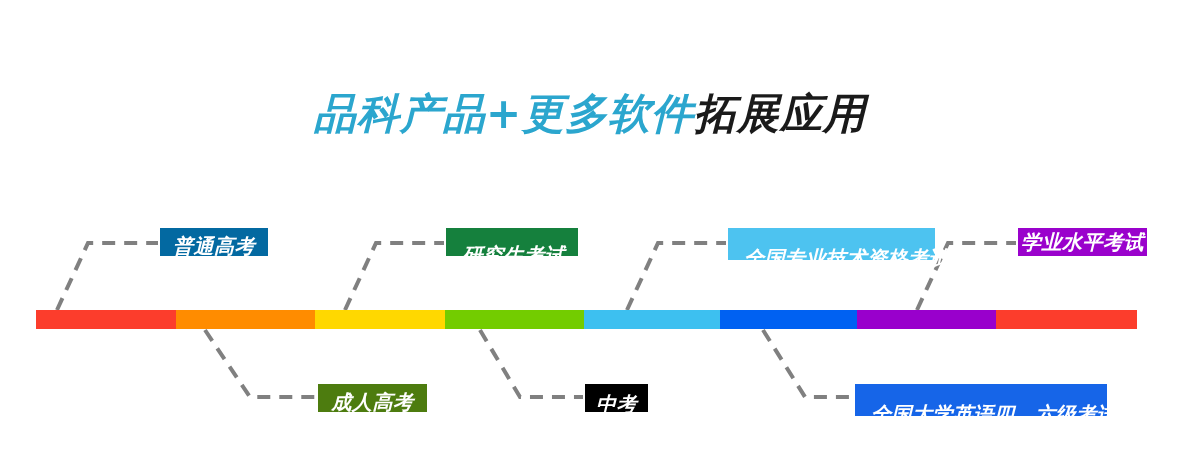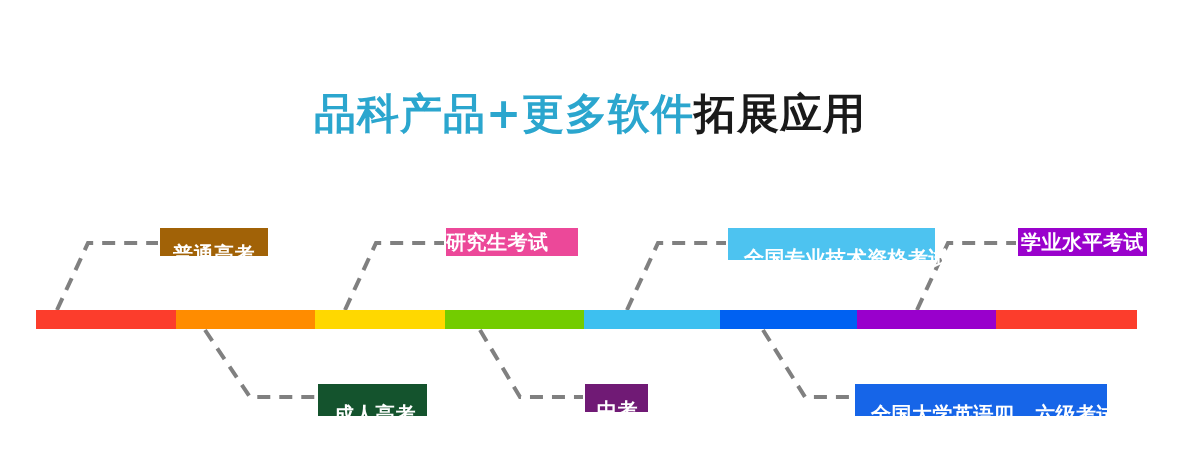--- a/index.html
+++ b/index.html
@@ -11,20 +11,21 @@
     width: 1180px;
     height: 464px;
     font-family: "DejaVu Sans", "Liberation Sans", sans-serif;
     overflow: hidden;
   }
   #infographic {
     position: relative;
     width: 1180px;
     height: 464px;
     background: #ffffff;
+    font-style: italic;
   }
   
   #title {
     position: absolute;
     left: 0;
     top: 88px;
     width: 1180px;
     text-align: center;
     font-size: 42px;
     font-weight: bold;
@@ -108,20 +109,20 @@
       <div class="seg" style="background: rgb(61, 192, 240); width: 136px;"></div>
       <div class="seg" style="background: rgb(0, 97, 242); width: 137px;"></div>
       <div class="seg" style="background: rgb(153, 0, 204); width: 139px;"></div>
       <div class="seg" style="background: rgb(252, 61, 44); width: 141px;"></div>
     </div>
 
   <div id="labels-top"></div>
 
   <div id="labels-bottom"></div>
 
-<div class="label-chip" style="background: #a16207; left: 160px; top: 228px; width: 108px; text-align: center; padding: 12px;">普通高考</div>
-    <div class="label-chip" style="background: #ec4899; left: 446px; top: 228px; width: 132px; text-align: left; padding: 0px;">研究生考试</div>
+<div class="label-chip" style="background: #0369a1; left: 160px; top: 228px; width: 108px; text-align: center; padding: 4px;">普通高考</div>
+    <div class="label-chip" style="background: #15803d; left: 446px; top: 228px; width: 132px; text-align: right; padding: 13px;">研究生考试</div>
     <div class="label-chip" style="background: rgb(77, 195, 240); left: 728px; top: 228px; width: 207px; text-align: center; padding: 16px;">全国专业技术资格考试</div>
     <div class="label-chip" style="background: rgb(154, 2, 204); left: 1018px; top: 228px; width: 129px; text-align: center; padding: 0px;">学业水平考试</div>
-    <div class="label-chip" style="background: #14532d; left: 318px; top: 384px; width: 109px; text-align: center; padding: 16px;">成人高考</div>
-    <div class="label-chip" style="background: #701a75; left: 585px; top: 384px; width: 63px; text-align: center; padding: 12px;">中考</div>
+    <div class="label-chip" style="background: #4d7c0f; left: 318px; top: 384px; width: 109px; text-align: center; padding: 4px;">成人高考</div>
+    <div class="label-chip" style="background: #000000; left: 585px; top: 384px; width: 63px; text-align: center; padding: 6px;">中考</div>
     <div class="label-chip" style="background: rgb(22, 101, 232); left: 855px; top: 384px; width: 252px; text-align: center; padding: 16px;">全国大学英语四、六级考试</div>
   </div>
 
 </body></html>

